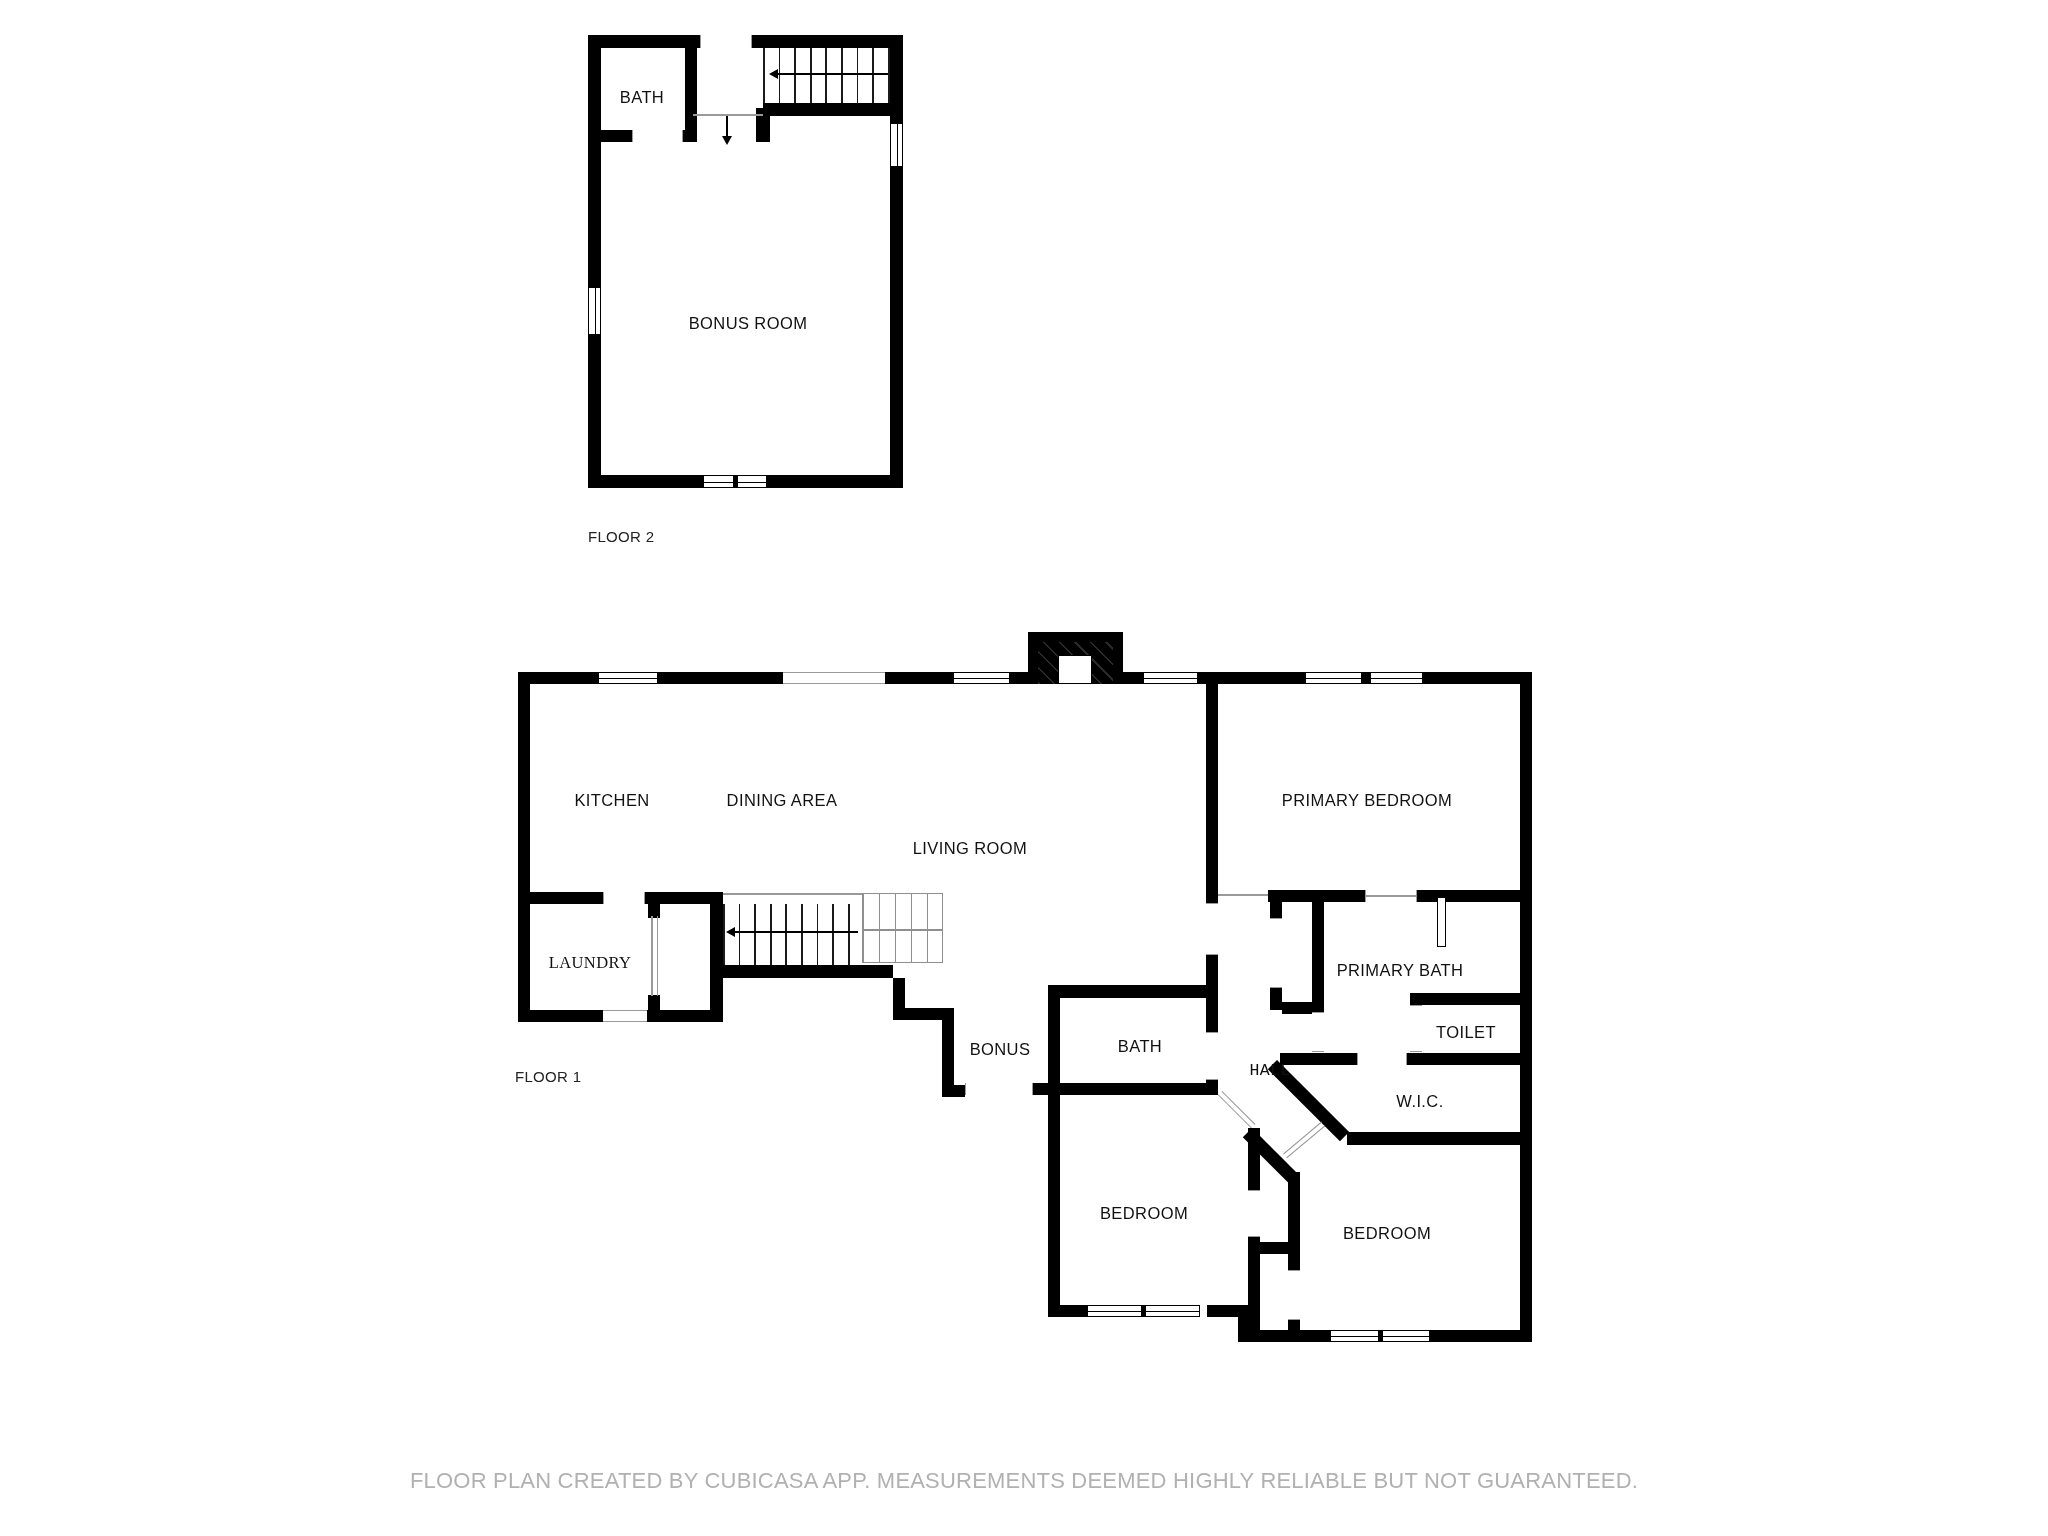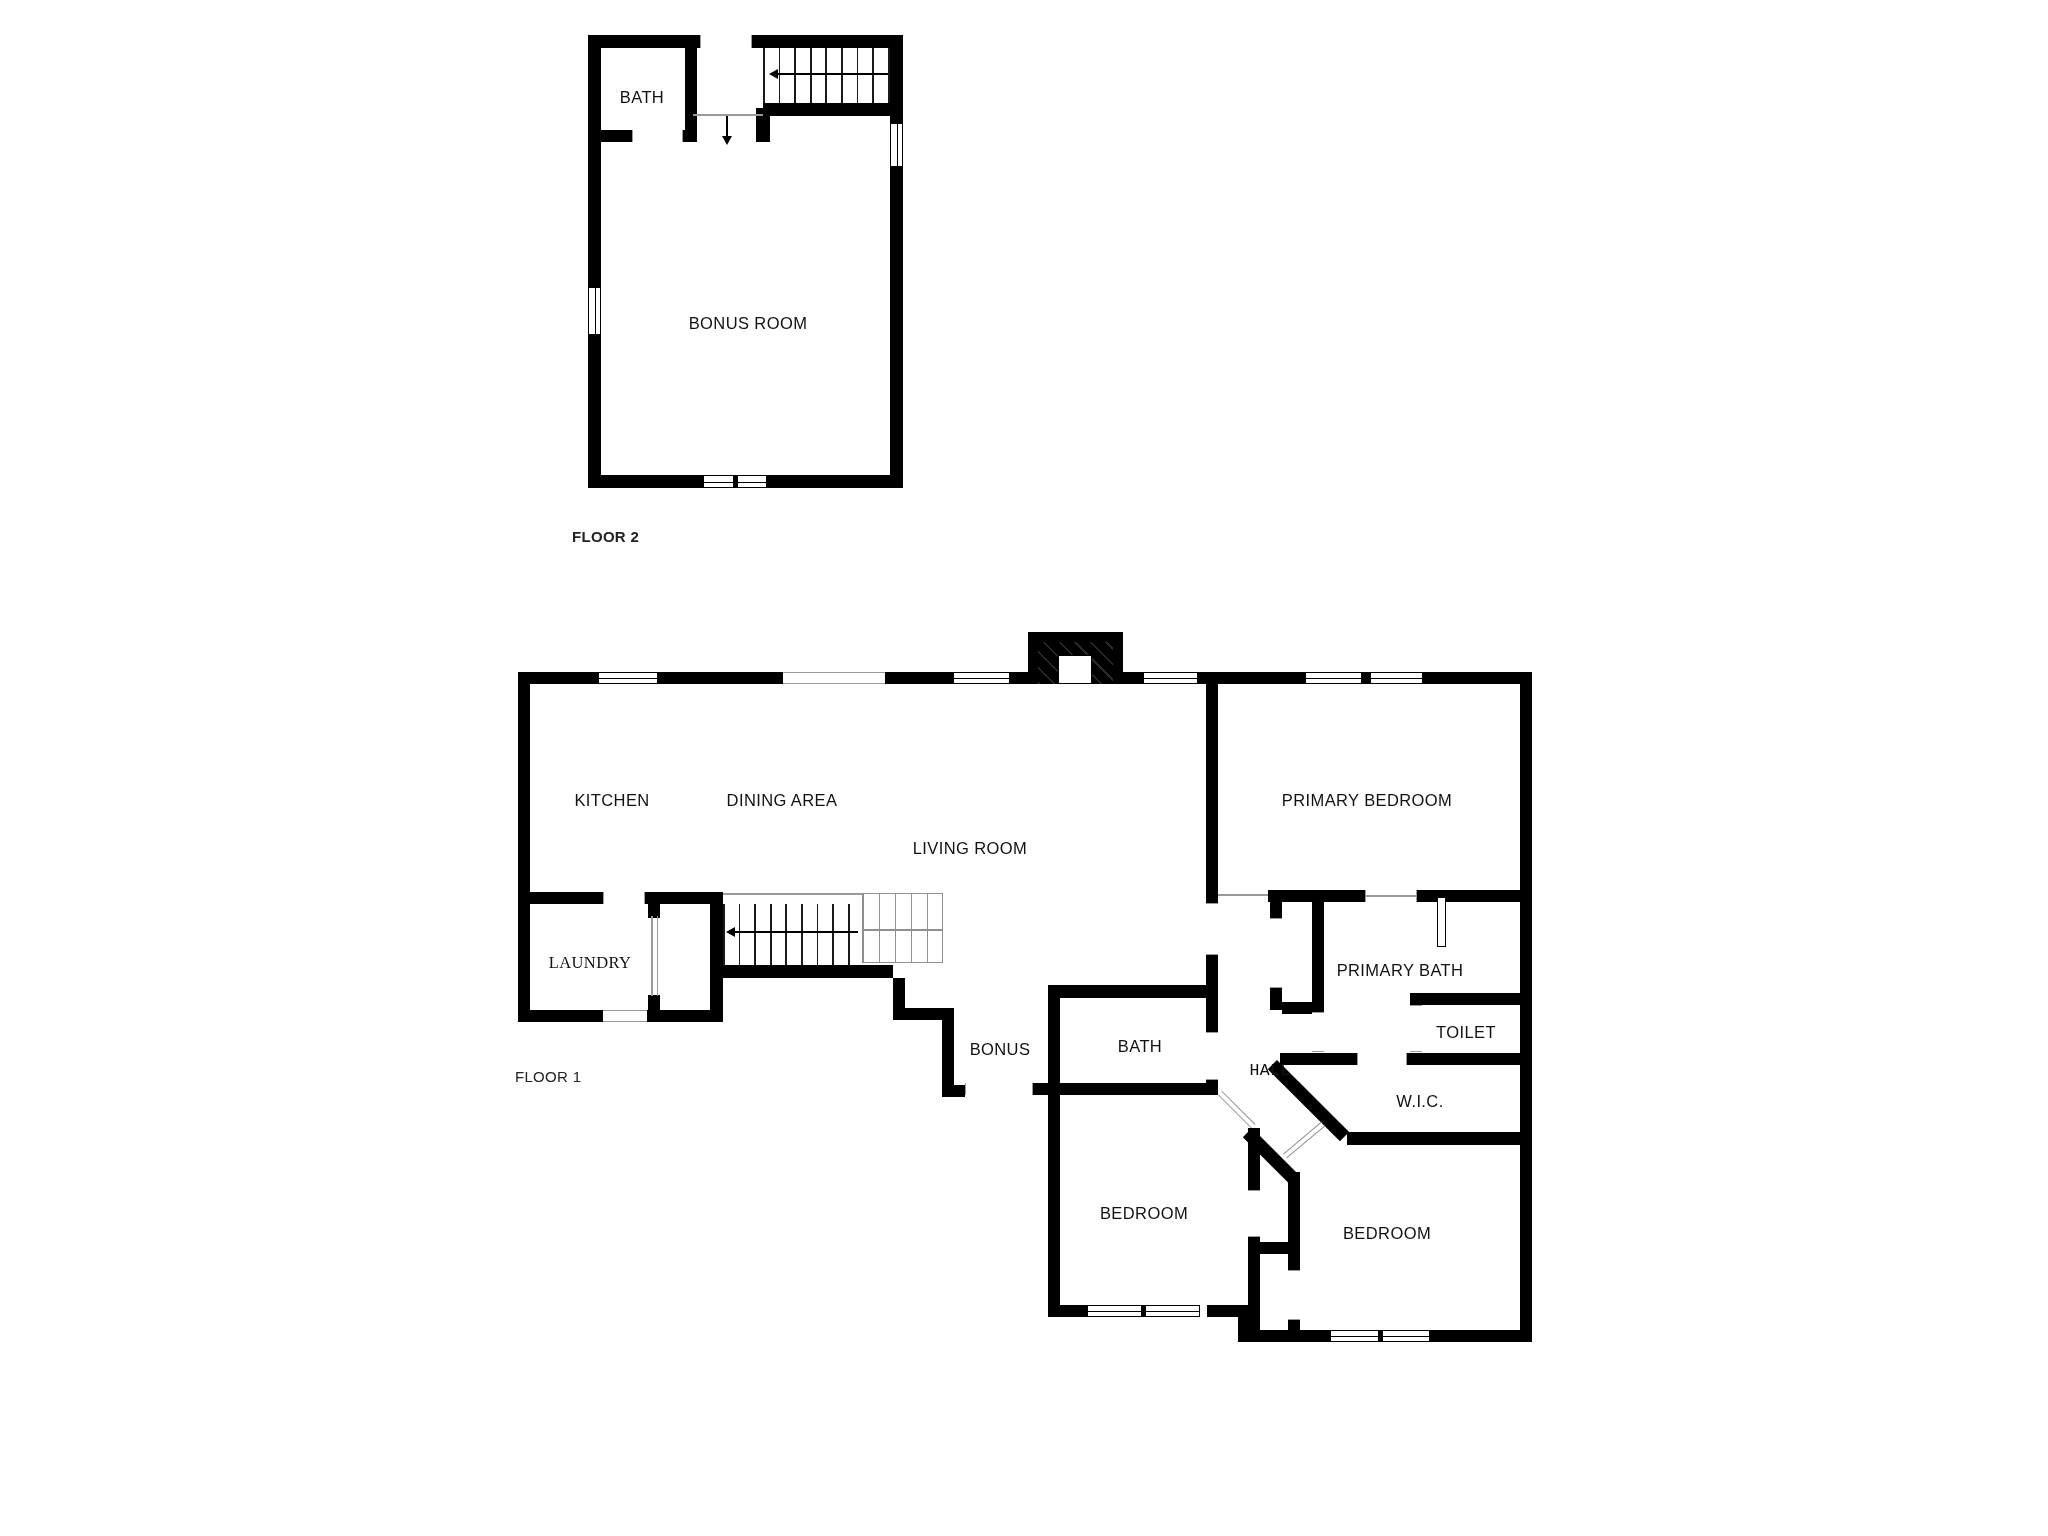--- a/index.html
+++ b/index.html
@@ -31,22 +31,23 @@
   .room-label{position:absolute;transform:translate(-50%,-50%);color:#111;font-size:16.5px;
      letter-spacing:.4px;white-space:nowrap;}
   .floor-label{position:absolute;color:#222;font-size:15px;letter-spacing:.3px;white-space:nowrap;}
   .disclaimer{position:absolute;left:0;width:100%;text-align:center;color:#b1b1b1;
      font-size:22px;letter-spacing:.2px;white-space:nowrap;}
 </style>
 </head>
 <body>
 
 <div id="plan">
-  <div class="floor-label" id="label-floor-2" style="left: 572px; top: 528px; font-weight: bold;">FLOOR 2</div>
+  <div class="floor-label" id="label-floor-2" style="left: 588px; top: 528px;">FLOOR 2</div>
   <div class="floor-label" id="label-floor-1" style="left: 515px; top: 1068px;">FLOOR 1</div>
+  <div class="disclaimer" id="disclaimer" style="top: 1468px;">FLOOR PLAN CREATED BY CUBICASA APP. MEASUREMENTS DEEMED HIGHLY RELIABLE BUT NOT GUARANTEED.</div>
 <div class="wall" style="left: 588px; top: 35px; width: 112px; height: 13px;"></div>
     <div class="wall" style="left: 752px; top: 35px; width: 151px; height: 13px;"></div>
     <div class="wall" style="left: 588px; top: 35px; width: 13px; height: 252px;"></div>
     <div class="wall" style="left: 588px; top: 335px; width: 13px; height: 153px;"></div>
     <div class="wall" style="left: 890px; top: 35px; width: 13px; height: 88px;"></div>
     <div class="wall" style="left: 890px; top: 167px; width: 13px; height: 321px;"></div>
     <div class="wall" style="left: 588px; top: 475px; width: 115px; height: 13px;"></div>
     <div class="wall" style="left: 767px; top: 475px; width: 136px; height: 13px;"></div>
     <div class="wall" style="left: 685px; top: 35px; width: 12px; height: 105px;"></div>
     <div class="wall" style="left: 588px; top: 130px; width: 44px; height: 12px;"></div>

